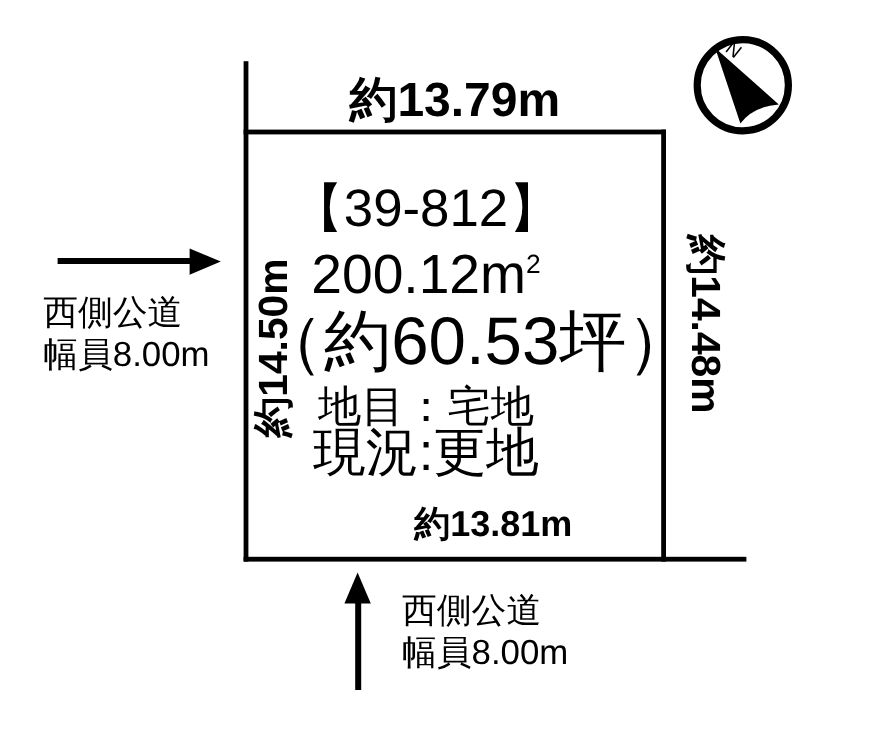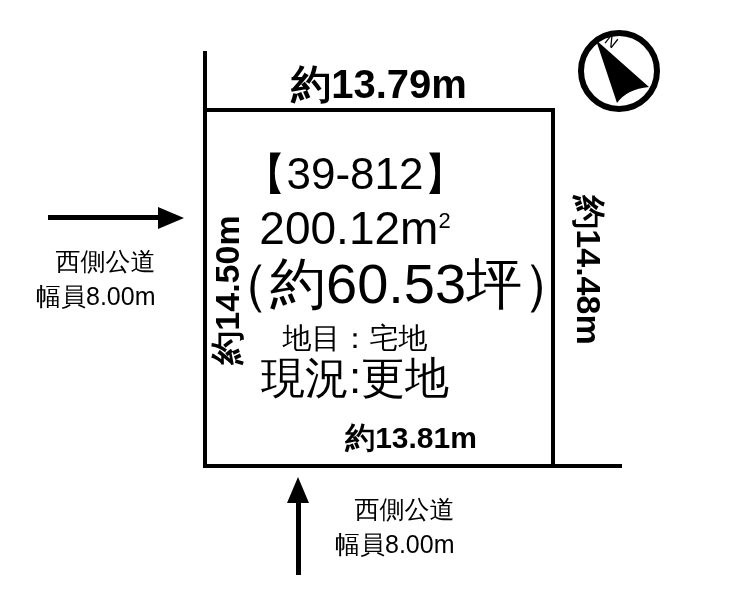--- a/index.html
+++ b/index.html
@@ -19,24 +19,24 @@
   .dim-bottom{left:203px;width:416px;top:421px;font-size:30px;line-height:34px;text-align:center;}
   .dim-left  {left:228px;top:290px;font-size:34px;transform:translate(-50%,-50%) rotate(-90deg);}
   .dim-right {left:588px;top:270px;font-size:34px;transform:translate(-50%,-50%) rotate(90deg);}
 
   .plot-info{position:absolute;left:203px;width:352px;text-align:center;}
   .pl{position:absolute;left:0;width:282px;line-height:55px;white-space:nowrap;margin-left:11px;}
   .pl-id    {top:146px;font-size:44px;}
   .pl-area  {top:201px;font-size:46px;}
   .pl-area sup{font-size:22px;vertical-align:super;line-height:0;}
   .pl-tsubo {top:256px;font-size:56px;}
-  .pl-cat   {top:311px;font-size:29px;}
+  .pl-cat   {top:311px;font-size:36px;}
   .pl-status{top:350px;font-size:44px;}
 
-  .road-label{position:absolute;font-size:25px;line-height:35px;white-space:nowrap;text-align:right;}
+  .road-label{position:absolute;font-size:29px;line-height:35px;white-space:nowrap;}
   .west-road-label {left:36px;top:244px;}
   .south-road-label{left:335px;top:492px;}
 
   .arrow-shaft{position:absolute;background:#000000;}
   .west-shaft {left:48px;top:215px;width:118px;height:5px;}
   .south-shaft{left:296px;top:500px;width:5px;height:75px;}
   .arrow-head{position:absolute;width:0;height:0;}
   .west-head {left:158px;top:207px;border-top:11px solid transparent;border-bottom:11px solid transparent;border-left:26px solid #000000;}
   .south-head{left:287px;top:477px;border-left:11px solid transparent;border-right:11px solid transparent;border-bottom:26px solid #000000;}
 

